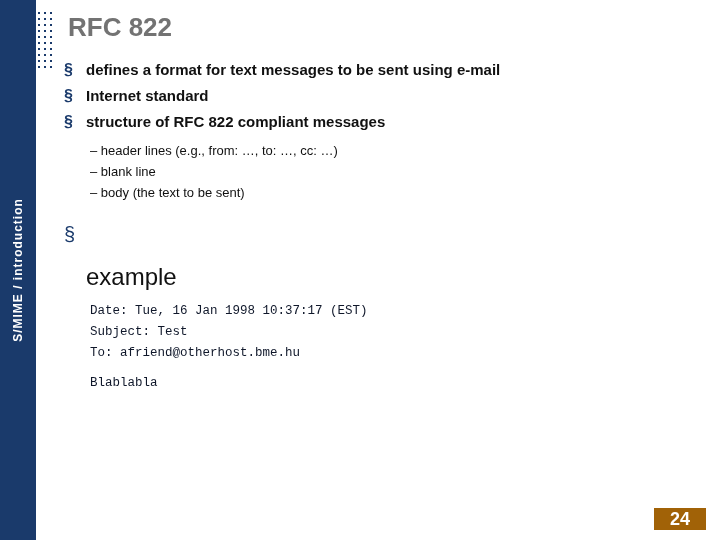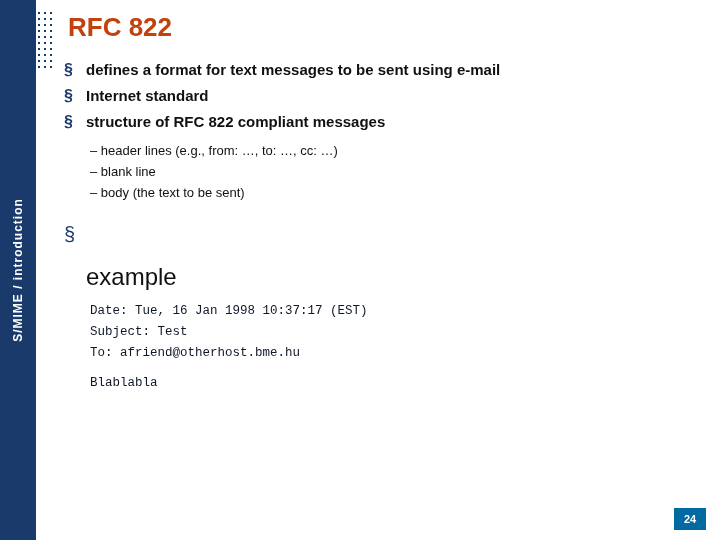--- a/index.html
+++ b/index.html
@@ -50,21 +50,21 @@
       top: 0;
       right: 0;
       bottom: 0;
       background: #fff;
       padding: 12px 20px 12px 10px;
     }
 
     .page-title {
       font-size: 26px;
       font-weight: bold;
-      color: #c2410c;
+      color: #737373;
       margin-bottom: 18px;
       padding-left: 4px;
     }
 
     .bullet-section {
       margin-bottom: 10px;
     }
 
     .bullet-item {
       display: flex;
@@ -119,25 +119,25 @@
       font-size: 12.5px;
       color: #0f172a;
       line-height: 1.65;
       background: #fff;
     }
 
     .page-number {
       position: absolute;
       bottom: 10px;
       right: 14px;
-      width: 32px;
+      width: 52px;
       height: 22px;
-      background: #0369a1;
+      background: #a16207;
       color: #fff;
-      font-size: 11px;
+      font-size: 18px;
       font-weight: bold;
       display: flex;
       align-items: center;
       justify-content: center;
     }
   </style>
 </head>
 <body>
 
 <div class="left-bar">

